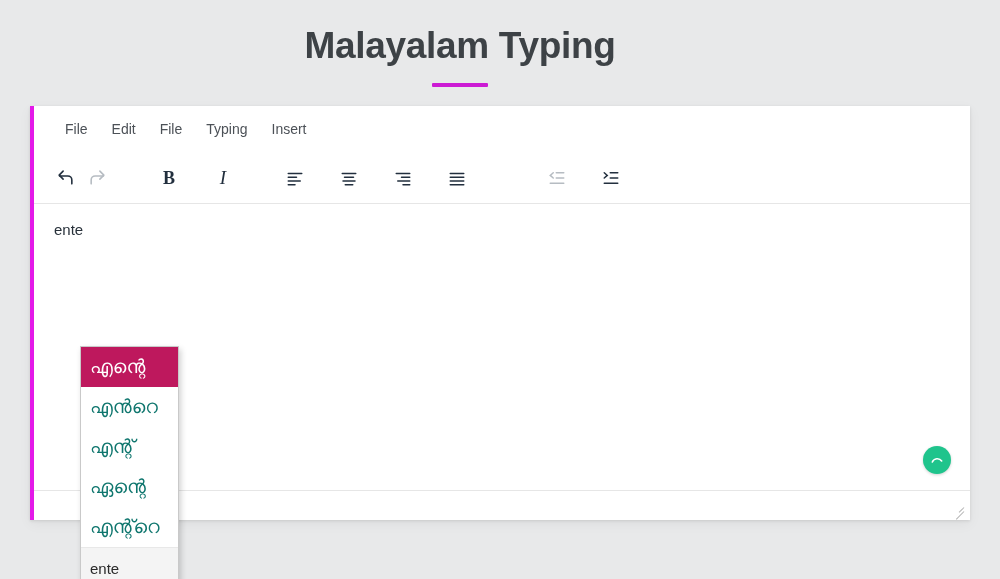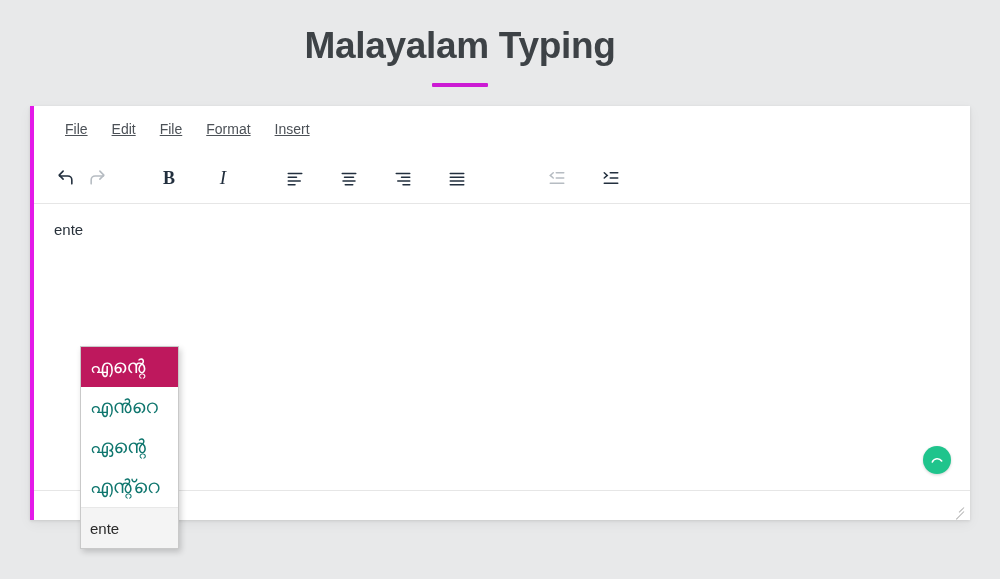--- a/index.html
+++ b/index.html
@@ -69,21 +69,20 @@
     background: #fff;
   }
   .menu-item {
     font-size: 14px;
     color: #4c5157;
     padding: 4px 11px;
     margin-right: 2px;
     cursor: pointer;
     border-radius: 2px;
     white-space: nowrap;
-    text-decoration: underline;
   }
 
   
   .toolbar {
     position: absolute;
     left: 4px; top: 46px;
     right: 0;
     height: 52px;
     display: flex;
     align-items: center;
@@ -218,21 +217,21 @@
 </div>
 
 <div class="editor-card">
 
   <div class="magenta-bar"></div>
 
   <div class="menubar">
     <div class="menu-item">File</div>
     <div class="menu-item">Edit</div>
     <div class="menu-item">File</div>
-    <div class="menu-item">Format</div>
+    <div class="menu-item">Typing</div>
     <div class="menu-item">Insert</div>
   </div>
 
   <div class="toolbar">
 
     <div class="tb-btn">
       <span>
         <svg width="19" height="19" viewBox="0 0 24 24" fill="none" stroke="currentColor" stroke-width="2" stroke-linecap="round" stroke-linejoin="round">
           <polyline points="9 14 4 9 9 4"></polyline>
           <path d="M20 20v-5a5 5 0 0 0-5-5H4.5"></path>
@@ -342,20 +341,21 @@
 
   </div>
 
   <div class="editor-body">
     <div class="typed-text">ente</div>
   </div>
 
   <div class="suggest-box">
     <div class="suggest-item selected">എന്റെ</div>
     <div class="suggest-item">എൻറെ</div>
+    <div class="suggest-item">എന്റ്</div>
     <div class="suggest-item">ഏന്റെ</div>
     <div class="suggest-item">എന്റ്റെ</div>
     <div class="suggest-item raw">ente</div>
   </div>
 
   <div class="status-badge">
     <span>
       <svg width="16" height="16" viewBox="0 0 24 24" fill="none" stroke="#ffffff" stroke-width="2.4" stroke-linecap="round">
         <path d="M5 15 A8 8 0 0 1 19 13.5"></path>
       </svg>

